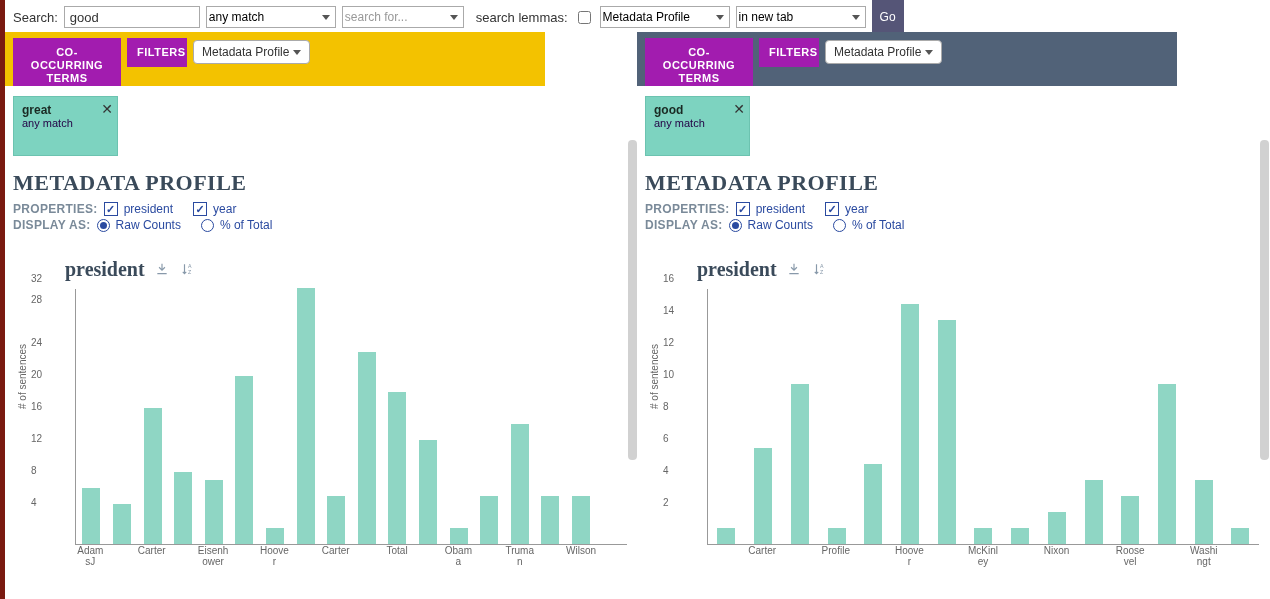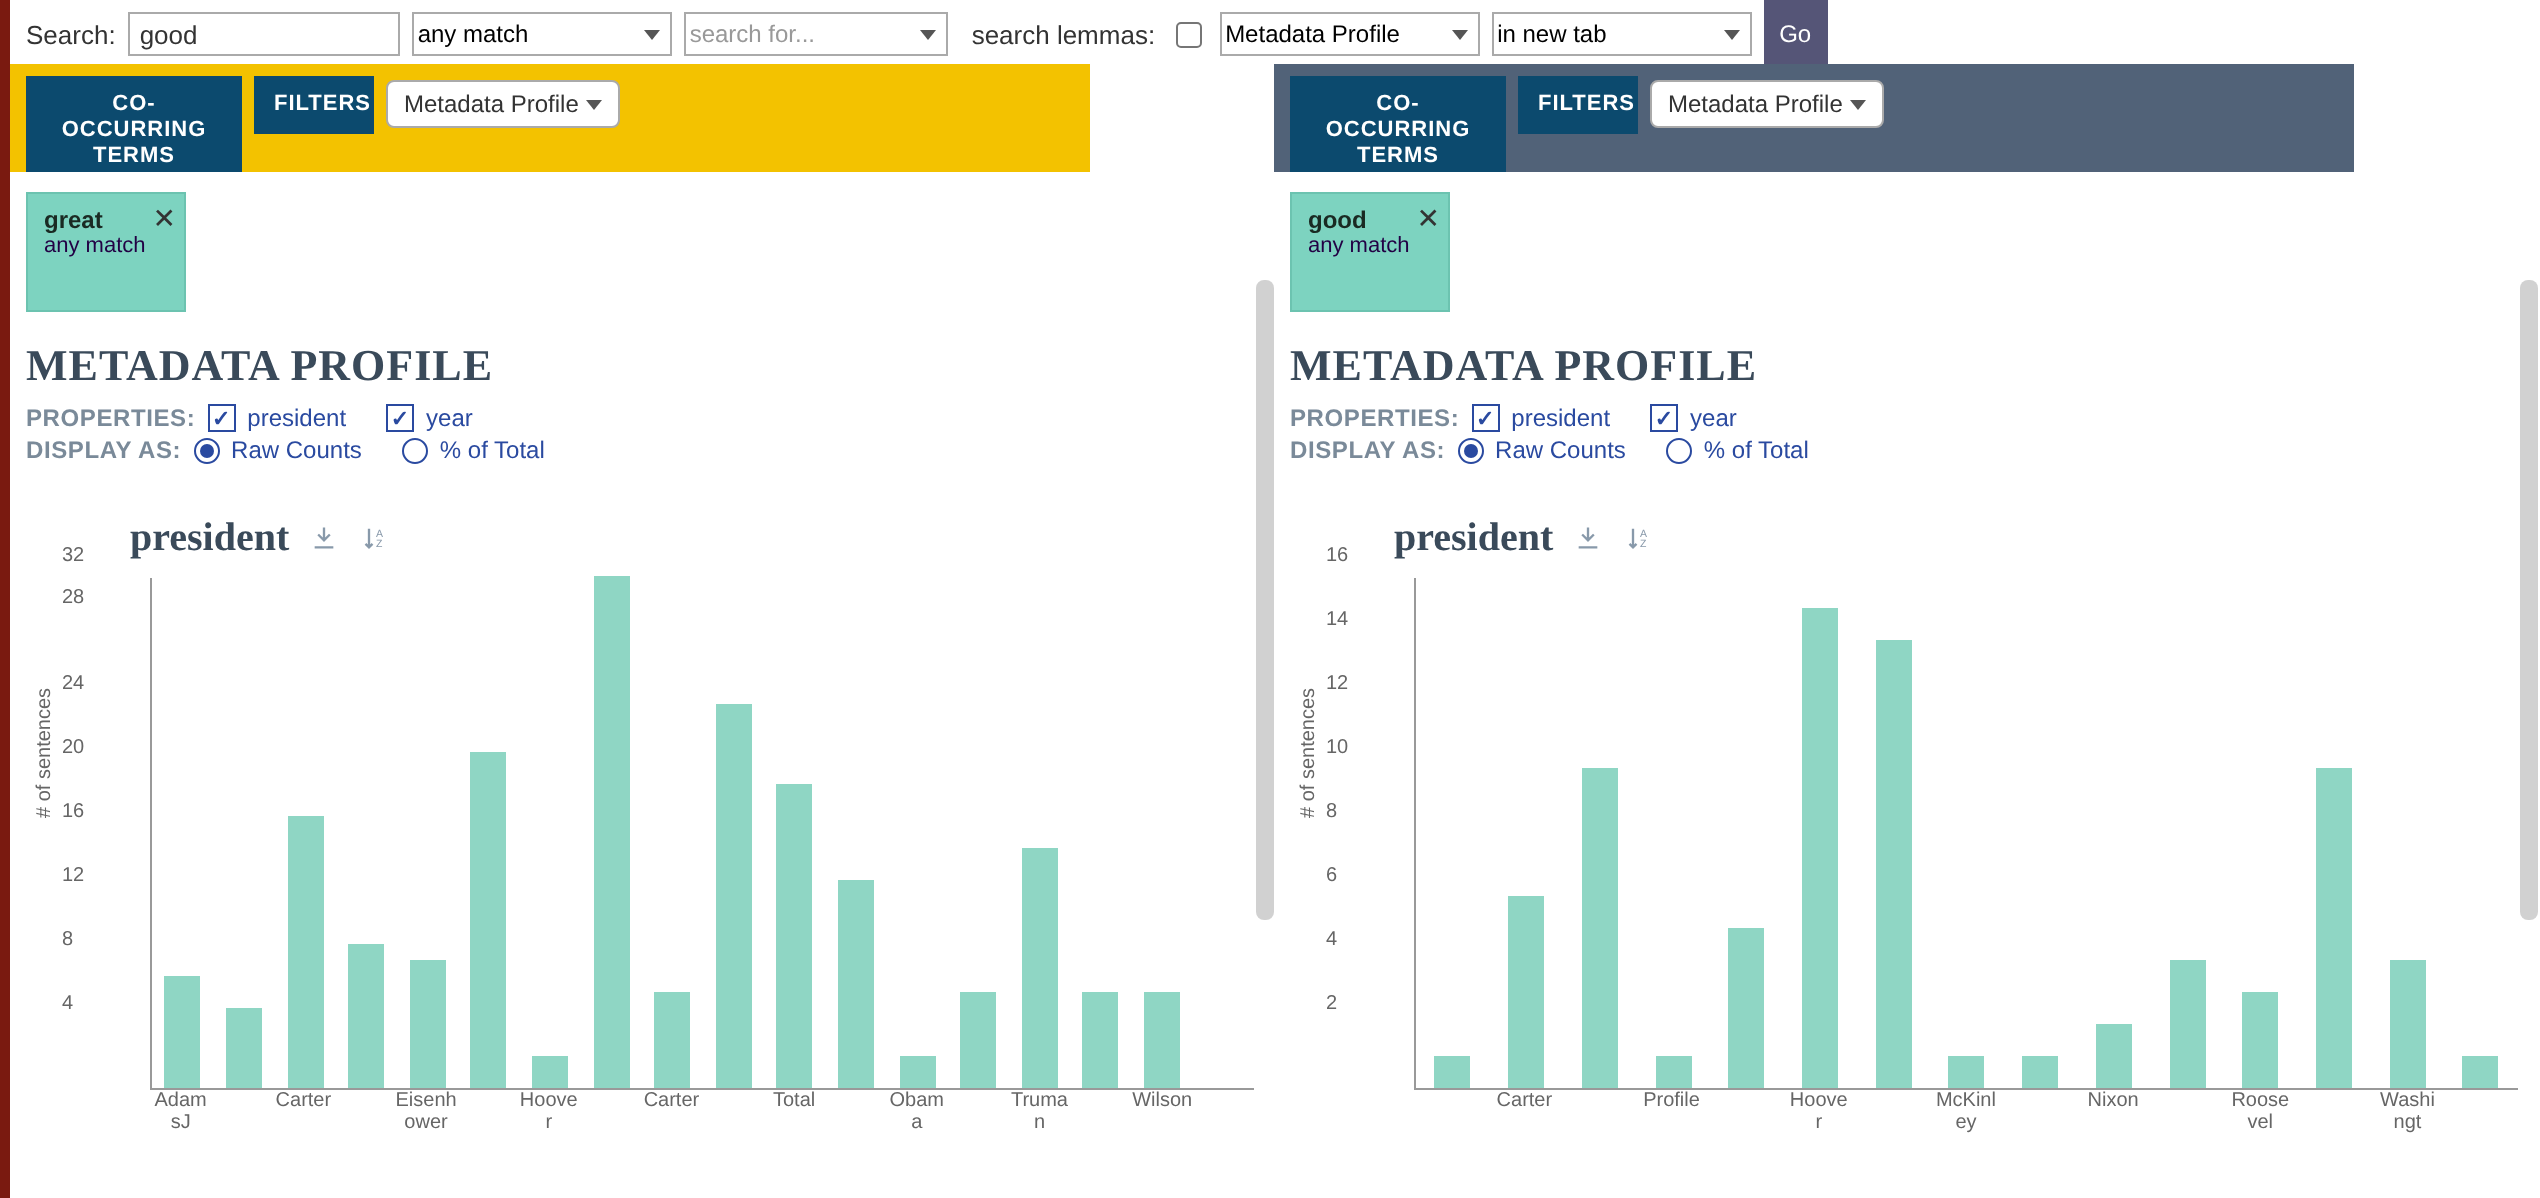--- a/index.html
+++ b/index.html
@@ -18,40 +18,40 @@
   .placeholder { color:#999 !important; }
 
   
   .panes { display:flex; }
   .pane { position:relative; width:632px; height:567px; }
 
   .tabbar { height:54px; display:flex; align-items:flex-start; padding:6px 8px 0 8px; gap:6px; position:relative;}
   .pane.left .tabbar { background:#f3c200; }
   .pane.right .tabbar { background:#516278; }
 
-  .tab-btn { background:#0c4a6e; color:#fff; border:none; font-weight:700; font-size:11px; letter-spacing:.5px; padding:8px 10px; text-align:center; line-height:1.2; }
+  .tab-btn { background:#a21caf; color:#fff; border:none; font-weight:700; font-size:11px; letter-spacing:.5px; padding:8px 10px; text-align:center; line-height:1.2; }
   .tab-btn.cooc { width:108px; }
   .tab-btn.filters { width:60px; }
 
   .mini-select { margin-top:2px; height:24px; border:1px solid #aaa; border-radius:4px; padding:2px 6px 2px 8px; font-size:12px; background:#fff; display:flex; align-items:center; gap:4px; cursor:pointer;}
   .mini-select .caret { display:inline-block; width:10px;}
   .mini-select .caret::before { content:""; display:inline-block; width:0;height:0;border-left:4px solid transparent;border-right:4px solid transparent;border-top:5px solid #555; vertical-align:middle;}
 
   .tab-right { margin-left:auto; display:flex; gap:6px; align-items:center; margin-top:4px;}
   .icon-btn { width:22px; height:22px; display:flex; align-items:center; justify-content:center; cursor:pointer;}
   .icon-btn svg { stroke:#222; fill:none; stroke-width:2.2; }
 
   
   .white-corner { position:absolute; right:0; top:0; width:92px; height:54px; background:#fff; border-top-left-radius:0;}
   .white-body   { position:absolute; left:0; right:0; top:54px; bottom:0; background:#fff;}
   .scroll-stub  { position:absolute; right:0; top:54px; width:9px; height:320px; background:rgba(0,0,0,.18); border-radius:4px;}
 
   
   .chip-row { padding:10px 8px 0 8px; }
-  .chip { position:relative; width:80px; height:60px; background:#7dd3c0; border:1px solid #6cc3b0; padding:6px 8px; font-size:11px; color:#204; }
+  .chip { position:relative; width:105px; height:60px; background:#7dd3c0; border:1px solid #6cc3b0; padding:6px 8px; font-size:11px; color:#204; }
   .chip .term { font-weight:700; font-size:12px; color:#1a2a23;}
   .chip .close { position:absolute; right:4px; top:4px; font-size:14px; color:#333; cursor:pointer;}
 
   
   h2.section { font-family: Georgia, serif; font-weight:700; color:#3a4a5a; font-size:22px; letter-spacing:.5px; margin:14px 0 6px 8px;}
   .propline { display:flex; align-items:center; gap:6px; margin:2px 0 0 8px; font-size:12px;}
   .propline .lab { color:#7a8a99; font-weight:600; letter-spacing:.3px;}
   .cbx { width:14px;height:14px; border:1.5px solid #2a4aa0; display:inline-flex; align-items:center; justify-content:center; font-size:11px; color:#2a4aa0; font-weight:700;}
   .cbx.checked::after{content:"✓";}
   .link { color:#2a4aa0; }
@@ -74,21 +74,21 @@
   .xlabels { position:absolute; left:22px; right:10px; bottom:2px; display:flex; justify-content:space-around; font-size:10px; color:#666;}
   .xlabels span { width:32px; text-align:center; white-space:normal; line-height:1.05; word-break:break-all;}
 </style>
 </head>
 <body>
 
 <div class="searchbar">
   <label>Search:</label>
   <input type="text" style="width: 136px;" value="good">
   <span class="sel-wrap"><select style="width:130px"><option>any match</option></select></span>
-  <span class="sel-wrap"><select style="width:132px" class="placeholder"><option>search for...</option></select></span>
+  <span class="sel-wrap"><select style="width:122px" class="placeholder"><option>search for...</option></select></span>
   <label style="margin-left:6px">search lemmas:</label>
   <input type="checkbox" style="">
   <span class="sel-wrap"><select style="width:130px"><option>Metadata Profile</option></select></span>
   <span class="sel-wrap"><select style="width:130px"><option>in new tab</option></select></span>
   <button class="go-btn">Go</button>
 </div>
 
 <div class="panes">
 
   <div class="pane left">

